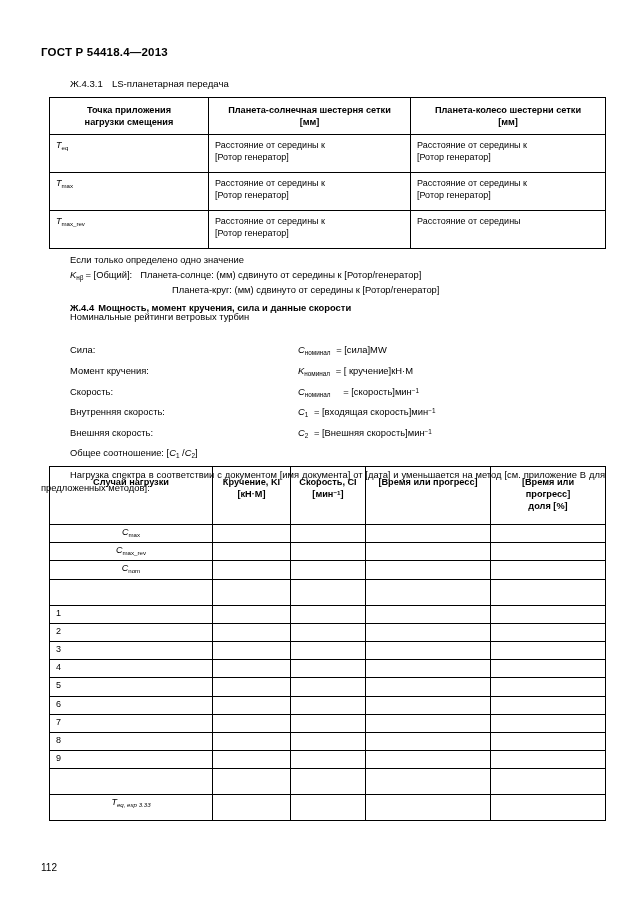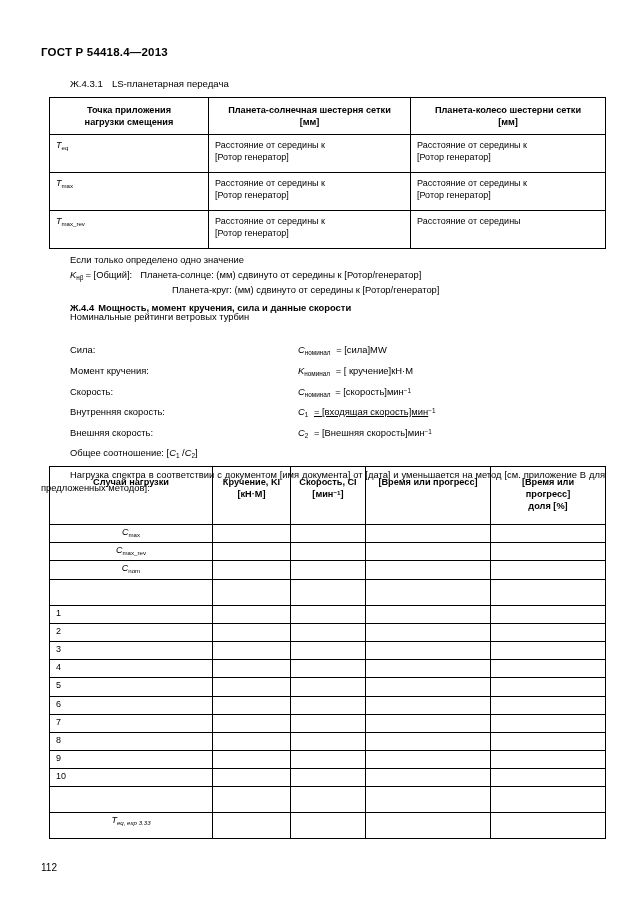--- a/index.html
+++ b/index.html
@@ -214,29 +214,29 @@
     <span class="f-expr">
       <span class="sym">K</span><sub>номинал</sub>
       <span style="margin-left:3px;">= [ кручение]кН·М</span>
     </span>
   </div>
 
   <div class="formula-row" style="left:70px; top:386px;">
     <span class="f-label">Скорость:</span>
     <span class="f-expr">
       <span class="sym">C</span><sub>номинал</sub>
-      <span style="margin-left:2px;">= [скорость]мин</span><sup>−1</sup>
+      <span style="margin-left:10px;">= [скорость]мин</span><sup>−1</sup>
     </span>
   </div>
 
   <div class="formula-row" style="left:70px; top:406px;">
     <span class="f-label">Внутренняя скорость:</span>
     <span class="f-expr">
       <span class="sym">C</span><sub>1</sub>
-      <span style="margin-left:3px;text-decoration:underline;">= [входящая скорость]мин</span><sup>−1</sup>
+      <span style="margin-left:3px;">= [входящая скорость]мин</span><sup>−1</sup>
     </span>
   </div>
 
   <div class="formula-row" style="left:70px; top:427px;">
     <span class="f-label">Внешняя скорость:</span>
     <span class="f-expr">
       <span class="sym">C</span><sub>2</sub>
       <span style="margin-left:3px;">= [Внешняя скорость]мин</span><sup>−1</sup>
     </span>
   </div>
@@ -359,27 +359,20 @@
           <td>&nbsp;</td>
           <td>&nbsp;</td>
         </tr>
         <tr>
           <td>9</td>
           <td>&nbsp;</td>
           <td>&nbsp;</td>
           <td>&nbsp;</td>
           <td>&nbsp;</td>
         </tr>
-        <tr>
-          <td>10</td>
-          <td>&nbsp;</td>
-          <td>&nbsp;</td>
-          <td>&nbsp;</td>
-          <td>&nbsp;</td>
-        </tr>
         <tr class="tall">
           <td></td>
           <td>&nbsp;</td>
           <td>&nbsp;</td>
           <td>&nbsp;</td>
           <td>&nbsp;</td>
         </tr>
         <tr class="tall">
           <td class="ctr"><span class="sym" style="font-weight: normal;">T</span><sub style="font-style: italic;">eq, exp 3.33</sub></td>
           <td>&nbsp;</td>

